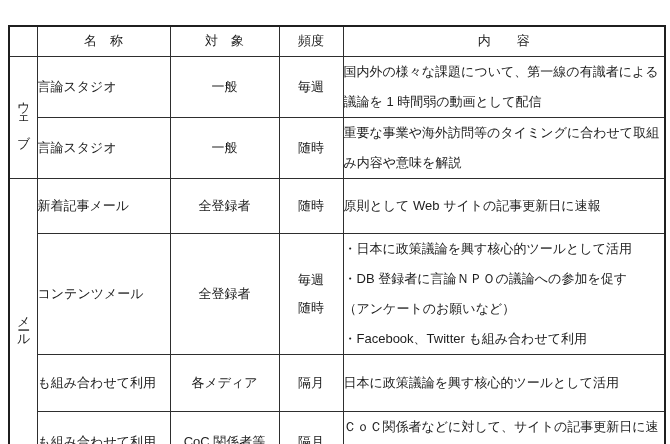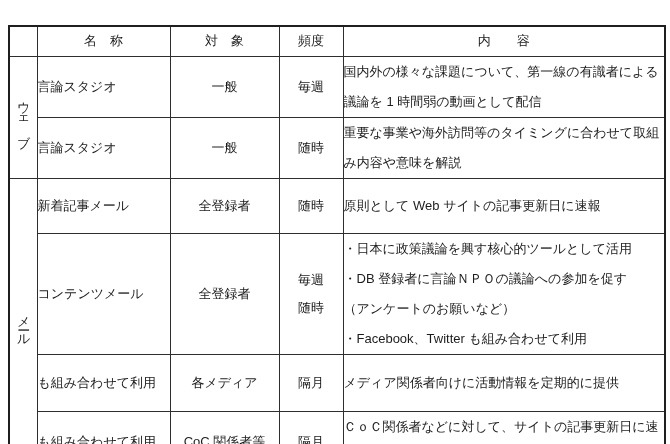--- a/index.html
+++ b/index.html
@@ -120,21 +120,21 @@
       <td class="cell-content">・日本に政策議論を興す核心的ツールとして活用
 ・DB 登録者に言論ＮＰＯの議論への参加を促す
 （アンケートのお願いなど）
 ・Facebook、Twitter も組み合わせて利用</td>
     </tr>
 
     <tr class="rh57">
       <td class="cell-name">も組み合わせて利用</td>
       <td class="cell-center">各メディア</td>
       <td class="cell-freq">隔月</td>
-      <td class="cell-content">メディア関係者向けに活動情報を定期的に提供</td>
+      <td class="cell-content">日本に政策議論を興す核心的ツールとして活用</td>
     </tr>
 
     <tr class="rh53">
       <td class="cell-name">も組み合わせて利用</td>
       <td class="cell-center">CoC 関係者等</td>
       <td class="cell-freq">隔月</td>
       <td class="cell-content">ＣｏＣ関係者などに対して、サイトの記事更新日に速報</td>
     </tr>
   </tbody>
     </table>

